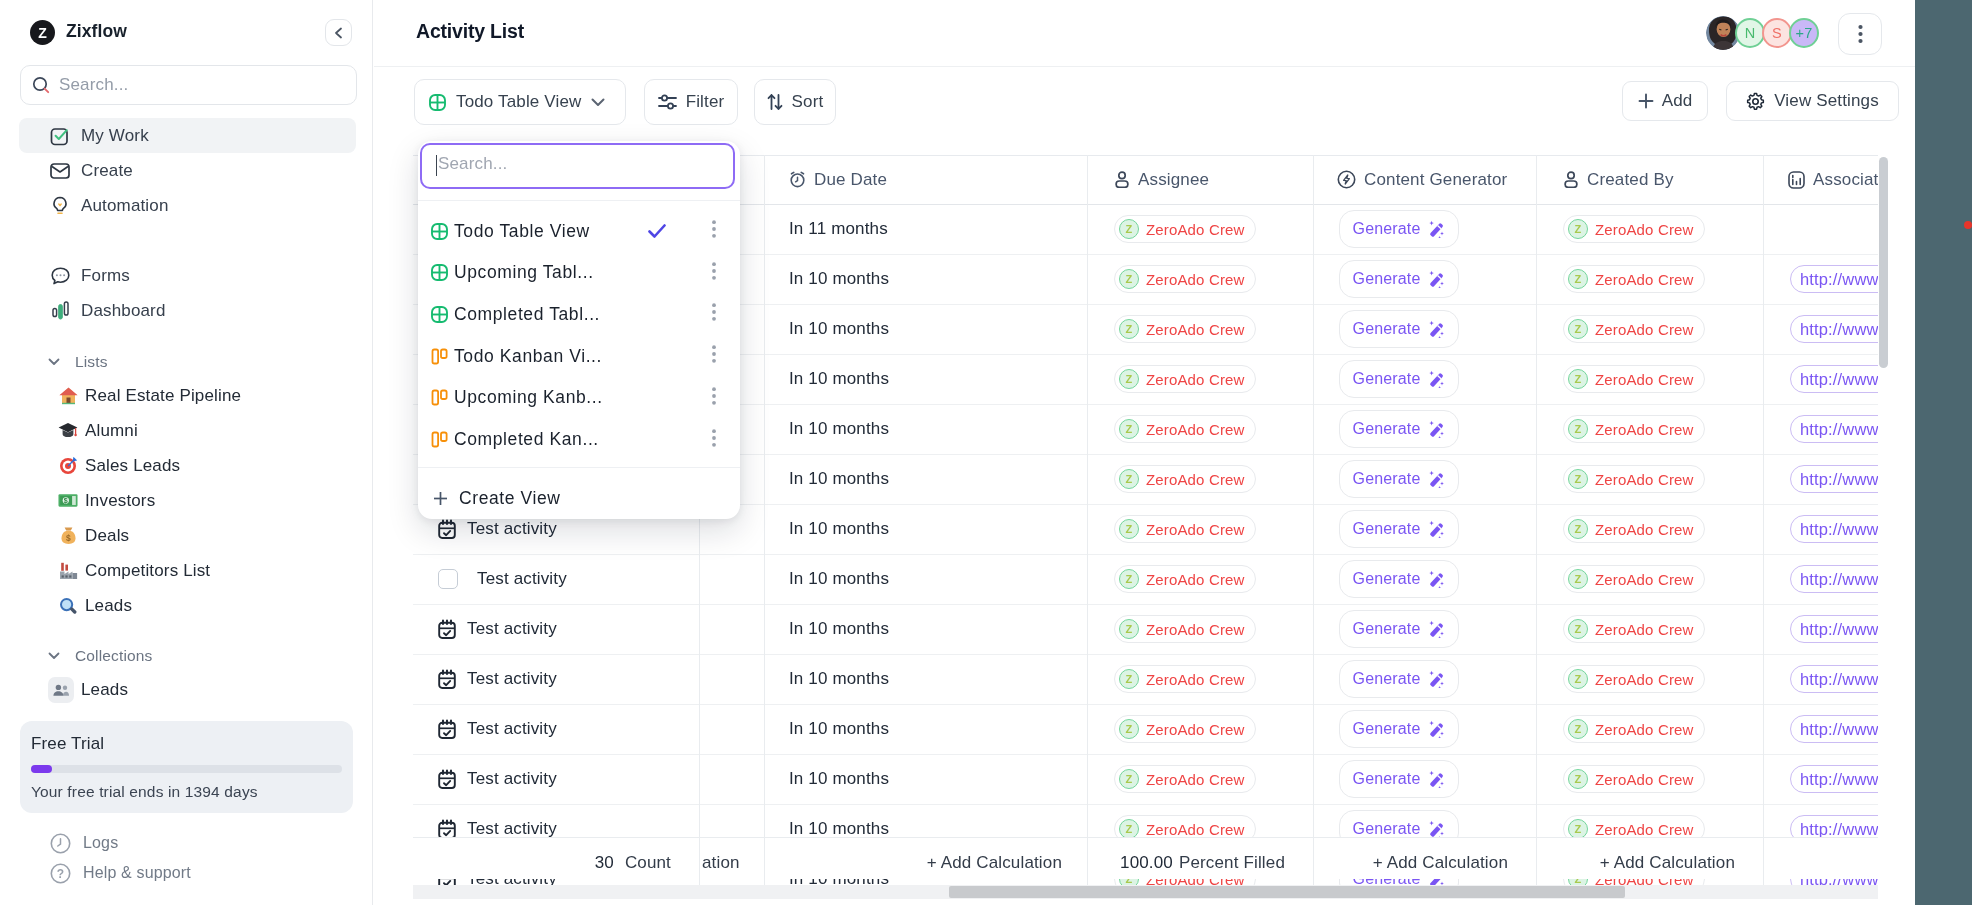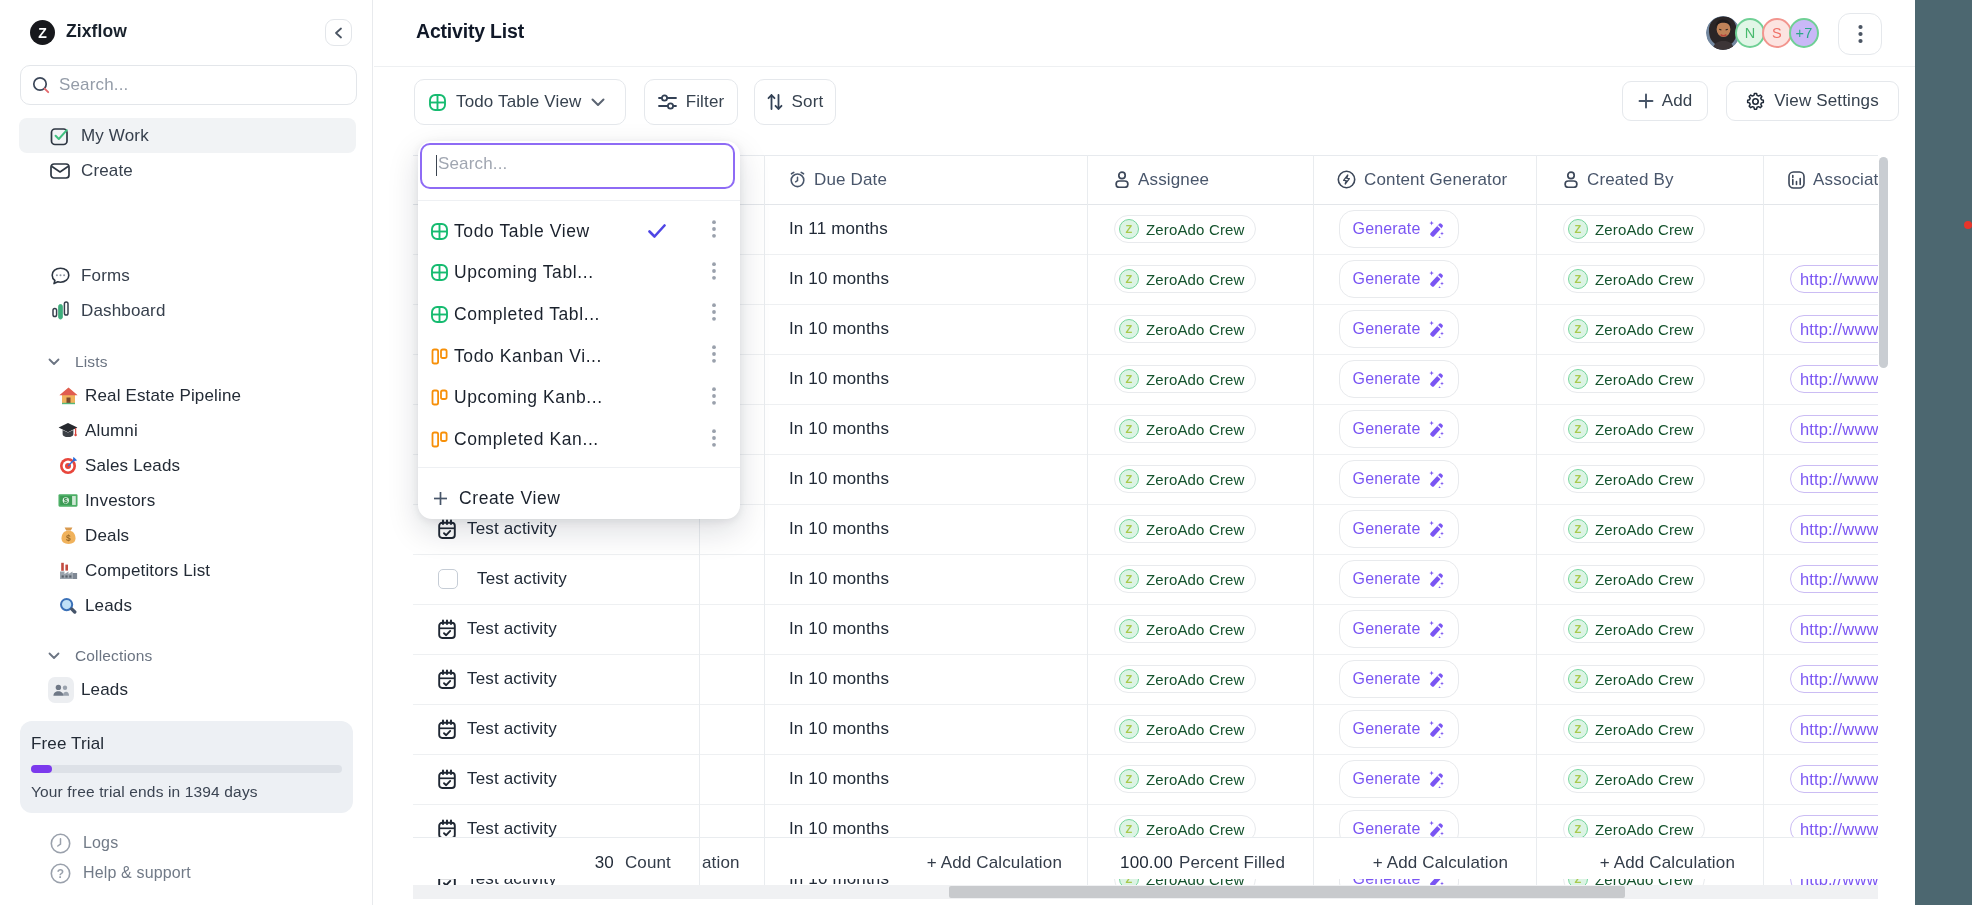--- a/index.html
+++ b/index.html
@@ -16,21 +16,21 @@
 #main{position:absolute;left:374px;top:0;width:1541px;height:905px;background:#fff;}
 .btn{position:absolute;display:flex;align-items:center;justify-content:center;background:#fff;border:1px solid #e5e8ec;border-radius:10px;color:#37424f;font-size:17px;}
 
 #tview{position:absolute;left:413px;top:155px;width:1465px;height:730px;overflow:hidden;background:#fff;}
 .vline{position:absolute;top:0;width:1px;height:730px;background:#e9ecef;}
 .rline{position:absolute;left:0;width:1465px;height:1px;background:#eef0f2;}
 .hcell{position:absolute;top:0;height:49px;display:flex;align-items:center;color:#49566b;font-size:17px;}
 .cell-txt{position:absolute;font-size:17px;color:#222b38;}
 .chip{position:absolute;height:28px;background:#fff;border:1px solid #e8eaed;border-radius:14px;display:flex;align-items:center;padding-left:4px;}
 .chip .zc{width:20px;height:20px;border-radius:50%;background:#dcf4e4;border:1.5px solid #74d69c;display:flex;align-items:center;justify-content:center;font-size:11px;font-weight:bold;color:#a8c94e;}
-.chip .ct{font-size:15px;color:#14532d;margin-left:7px;margin-right:10px;}
+.chip .ct{font-size:15px;color:#ef4444;margin-left:7px;margin-right:10px;}
 .genbtn{position:absolute;width:120px;height:38px;background:#fff;border:1px solid #e8eaed;border-radius:15px;display:flex;align-items:center;justify-content:center;gap:7px;}
 .genbtn span{font-size:16px;color:#7a55f3;}
 .linkpill{position:absolute;width:130px;height:28px;border:1px solid #cbbcf4;border-radius:14px;display:flex;align-items:center;padding-left:9px;overflow:hidden;}
 .linkpill span{font-size:16.5px;color:#7a55f3;white-space:nowrap;}
 .sumtxt{position:absolute;font-size:17px;color:#333c49;text-align:right;}
 
 #popup{position:absolute;left:418px;top:141px;width:322px;height:378px;background:#fff;border-radius:14px;
  box-shadow:0 12px 32px rgba(16,24,40,.14),0 2px 8px rgba(16,24,40,.08);z-index:40;}
 .pitem{position:absolute;left:0;width:322px;height:42px;display:flex;align-items:center;}
 .pitem .lbl{font-size:17.5px;color:#1a212c;margin-left:6px;letter-spacing:0.6px;}
@@ -63,20 +63,30 @@
         <span class="navtxt" style="margin-left:11px;">My Work</span>
       </div>
 <div class="srow" style="left:19px;top:153px;width:337px;height:35px;">
         <span style="width:20px;margin-left:11px;display:flex;justify-content:center;">
           <svg width="20" height="16" viewBox="0 0 20 16" style="">
             <rect x="1" y="1" width="18" height="14" rx="3" fill="none" stroke="#2d3642" stroke-width="1.7"></rect>
             <path d="M2 3.5 L10 9 L18 3.5" fill="none" stroke="#2d3642" stroke-width="1.6" stroke-linejoin="round"></path>
           </svg>
         </span>
         <span class="navtxt" style="margin-left:11px;">Create</span>
+      </div>
+<div class="srow" style="left:19px;top:188px;width:337px;height:35px;">
+        <span style="width:20px;margin-left:11px;display:flex;justify-content:center;">
+          <svg width="16" height="20" viewBox="0 0 16 20" style="">
+            <path d="M8 1.5 a6 6 0 0 1 3.4 10.9 c-.7.55-1 1.2-1 2.1 l-4.8 0 c0-.9-.3-1.55-1-2.1 A6 6 0 0 1 8 1.5 z" fill="none" stroke="#2d3642" stroke-width="1.6" stroke-linejoin="round"></path>
+            <path d="M6 17.3 L10 17.3" stroke="#f2b64b" stroke-width="1.6" stroke-linecap="round"></path>
+            <path d="M6.8 8 l1.2 1.6 1.2-1.6" fill="none" stroke="#f2b64b" stroke-width="1.4" stroke-linecap="round" stroke-linejoin="round"></path>
+          </svg>
+        </span>
+        <span class="navtxt" style="margin-left:11px;">Automation</span>
       </div>
 <div class="srow" style="left:19px;top:258px;width:337px;height:35px;">
         <span style="width:20px;margin-left:11px;display:flex;justify-content:center;">
           <svg width="19" height="18" viewBox="0 0 19 18" style="">
             <path d="M9.5 1.2 c4.8 0 8.3 3 8.3 7 s-3.5 7-8.3 7 c-.9 0-1.9-.12-2.7-.35 L3 16.6 l.9-3.1 C2.3 12.3 1.2 10.4 1.2 8.2 c0-4 3.5-7 8.3-7 z" fill="none" stroke="#2d3642" stroke-width="1.6" stroke-linejoin="round"></path>
             <circle cx="5.9" cy="8.2" r="1" fill="#8f98a5"></circle>
             <circle cx="9.5" cy="8.2" r="1" fill="#8f98a5"></circle>
             <circle cx="13.1" cy="8.2" r="1" fill="#8f98a5"></circle>
           </svg>
         </span>

